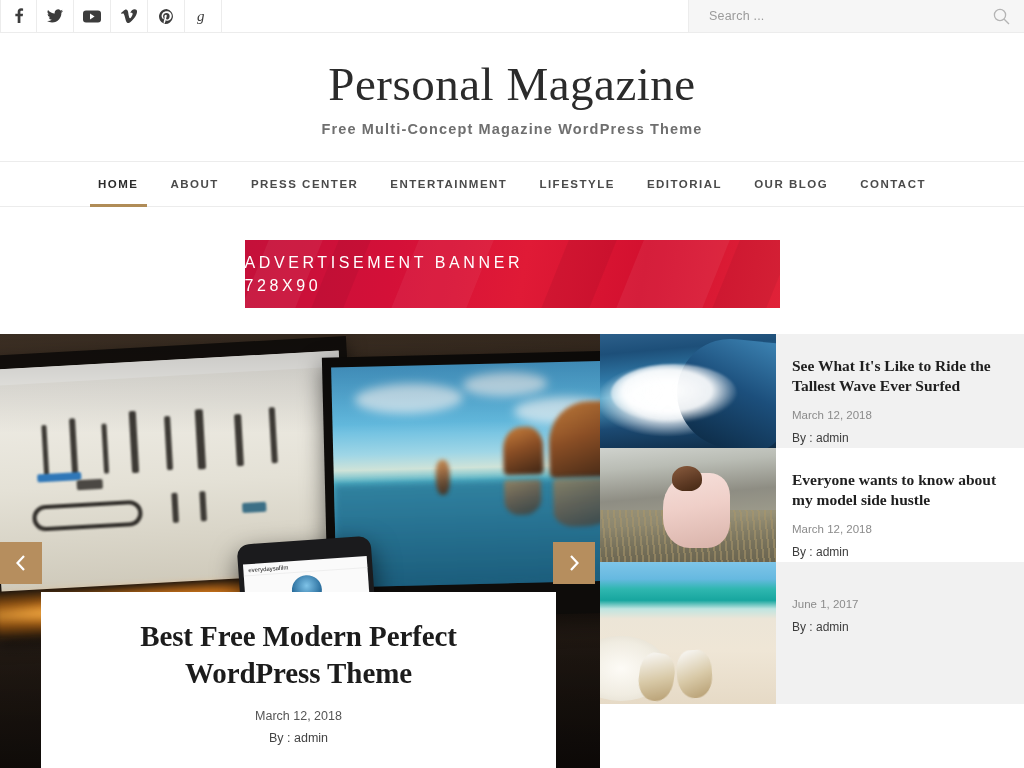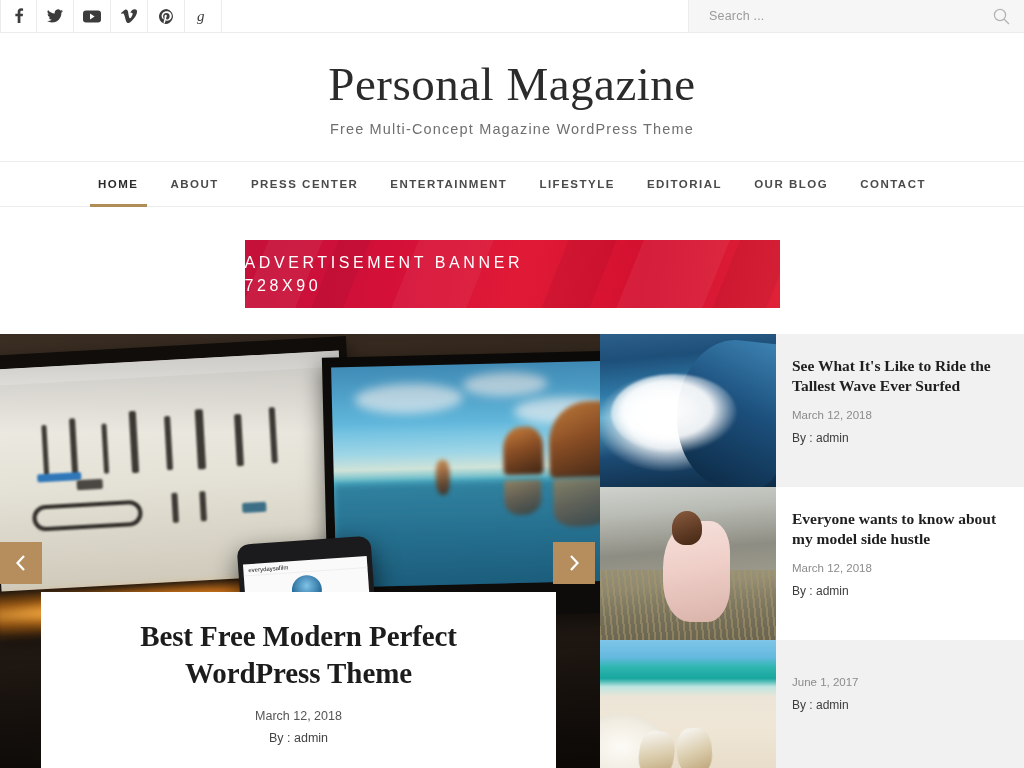--- a/index.html
+++ b/index.html
@@ -64,21 +64,21 @@
     font-weight: 400;
     color: #2b2b2b;
     letter-spacing: .5px;
     line-height: 1.15;
   }
   .brand-tagline {
     margin-top: 9px;
     font-size: 14.5px;
     color: #6f6f6f;
     letter-spacing: 1.15px;
-    font-weight: 400;
+    font-weight: 700;
   }
 
   
   .nav {
     height: 46px;
     border-top: 1px solid #ececec;
     border-bottom: 1px solid #ececec;
     display: flex; align-items: stretch; justify-content: center;
     background: #fff;
   }
@@ -301,21 +301,21 @@
   .slide-author {
     margin-top: 8px;
     font-size: 12.5px;
     color: #444;
   }
 
   
   .side-posts { width: 424px; }
   .side-post {
     display: flex;
-    height: 153px;
+    height: 114px;
     align-items: stretch;
   }
   .side-post.h-last { height: 142px; }
   .side-post.tint { background: #f1f1f1; }
   .side-post.plain { background: #ffffff; }
   .sp-thumb {
     width: 176px; flex: none;
     overflow: hidden; position: relative;
     cursor: pointer;
   }

